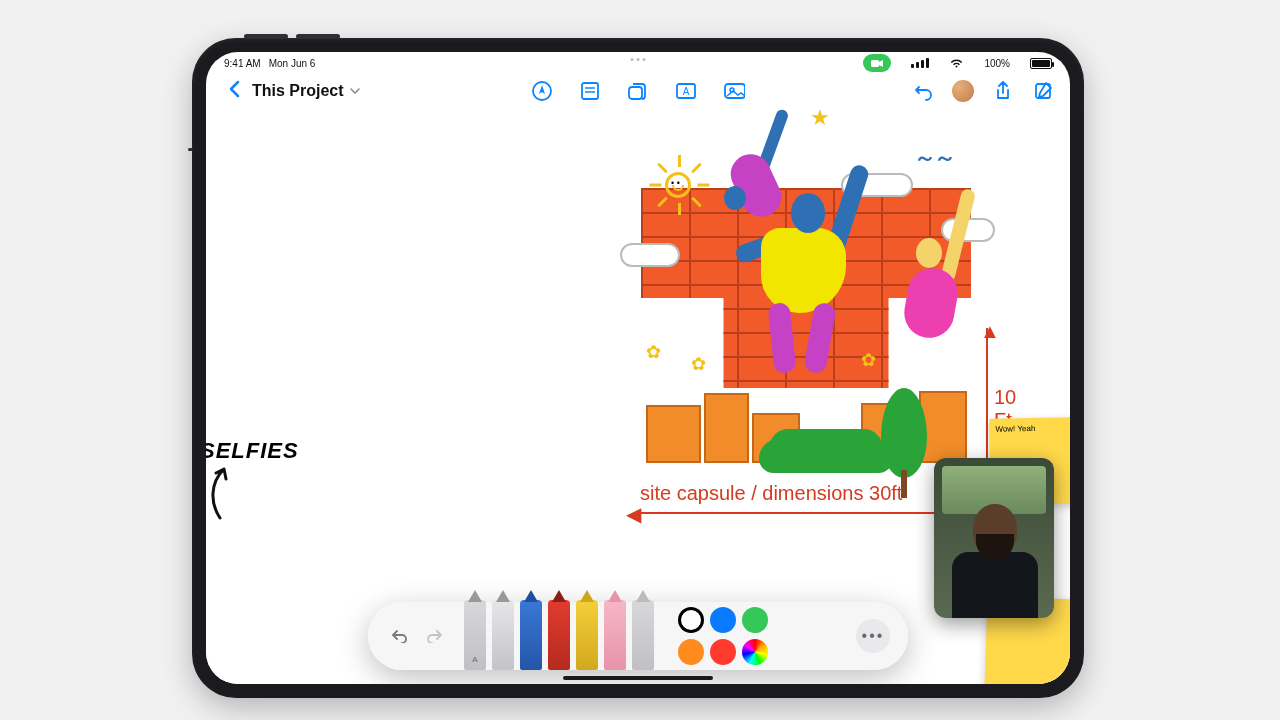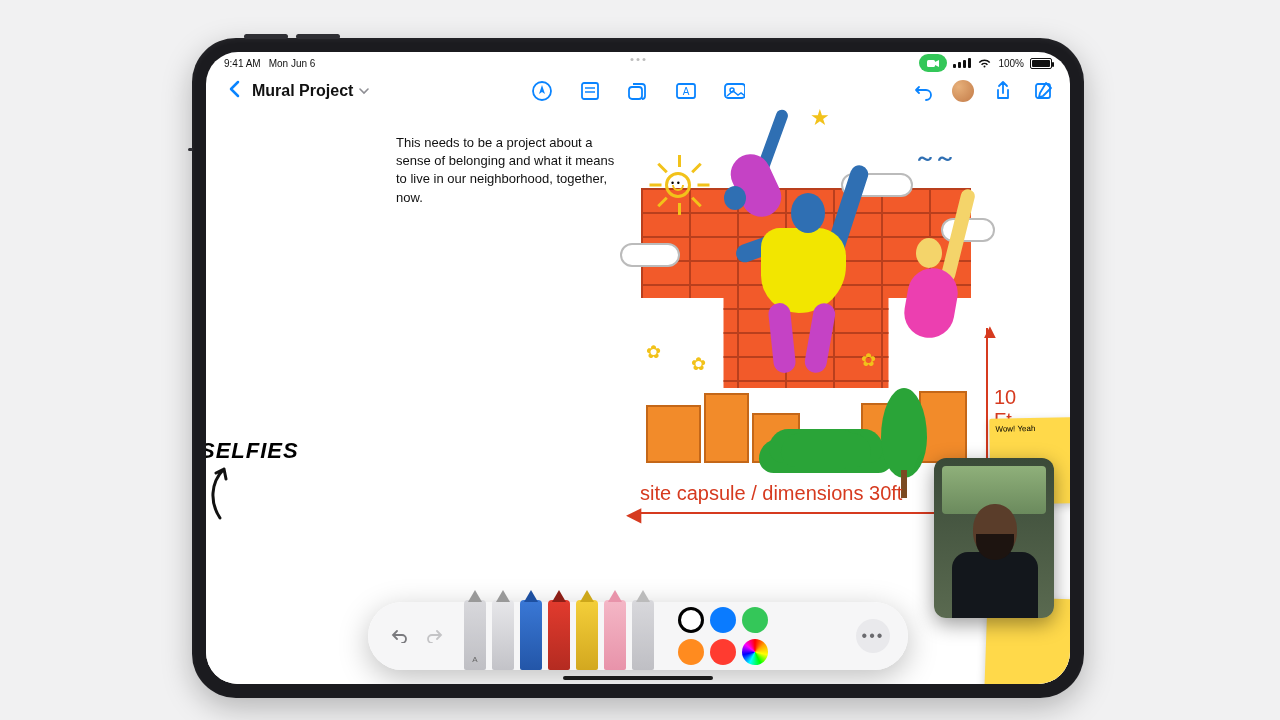--- a/index.html
+++ b/index.html
@@ -14,21 +14,21 @@
     background:#ffffff; border-radius:32px; overflow:hidden;
   }
   
   .status {
     position:absolute; left:0; right:0; top:0; height:22px; display:flex;
     align-items:center; font-size:10px; font-weight:500; color:#111;
     padding:0 18px; justify-content:space-between;
   }
   .status-left { display:flex; align-items:center; gap:8px; }
   .status-center { font-size:12px; color:#b8b8b8; letter-spacing:3px; position:absolute; left:50%; top:6px; transform:translateX(-50%); }
-  .status-right { display:flex; align-items:center; gap:6px; }
+  .status-right { display:flex; align-items:center; gap:20px; }
   .facetime-pill { background:#34c759; color:#fff; border-radius:11px; padding:1px 8px; display:flex; align-items:center; gap:4px; height:18px; }
   .dots3 { display:flex; gap:3px; }
   .dots3 span { width:3px; height:3px; border-radius:50%; background:#bdbdbd; }
   .batt { width:22px; height:11px; border:1px solid #111; border-radius:2px; position:relative; }
   .batt::after { content:""; position:absolute; right:-3px; top:3px; width:2px; height:5px; background:#111; border-radius:1px; }
   .batt .fill { position:absolute; left:1px; top:1px; bottom:1px; right:1px; background:#111; border-radius:1px; }
   
   .titlebar {
     position:absolute; left:0; right:0; top:22px; height:34px;
     display:flex; align-items:center; padding:0 16px;
@@ -167,21 +167,21 @@
       </div>
     </div>
 
     <div class="titlebar">
       <span class="back-chev">
         <svg width="12" height="18" viewBox="0 0 12 18">
             <path d="M10 2 L3 9 L10 16" stroke="#0a84ff" stroke-width="2.5" fill="none" stroke-linecap="round" stroke-linejoin="round"></path>
           </svg>
       </span>
       <span class="board-title">
-        <span>Mural Project</span>
+        <span>This Project</span>
         <svg width="10" height="7">
             <path d="M1 1 L5 5 L9 1" stroke="#8e8e93" stroke-width="1.6" fill="none" stroke-linecap="round"></path>
           </svg>
       </span>
 
       <div class="center-tools">
         <span class="tool-icn">
           <svg width="22" height="22">
               <circle cx="11" cy="11" r="9" fill="none" stroke="#0a84ff" stroke-width="1.8"></circle>
               <path d="M11 5 L8 14 L11 12 L14 14 Z" fill="#0a84ff"></path>
@@ -230,21 +230,20 @@
         <span class="tool-icn">
           <svg width="20" height="20">
               <rect x="3" y="3" width="14" height="14" rx="2" fill="none" stroke="#0a84ff" stroke-width="1.8"></rect>
               <path d="M13 2 L18 7 L10 15 L6 16 L7 12 Z" fill="none" stroke="#0a84ff" stroke-width="1.8" stroke-linejoin="round"></path>
             </svg>
         </span>
       </div>
     </div>
 
     <div class="canvas">
-      <div class="typed-note">This needs to be a project about a sense of belonging and what it means to live in our neighborhood, together, now.</div>
       <div class="selfies">SELFIES</div>
       <div class="selfies-arrow">
         <svg width="34" height="60">
             <path d="M18 55 C 8 40 8 20 22 6 M22 6 L14 10 M22 6 L24 16" fill="none" stroke="#111" stroke-width="3" stroke-linecap="round"></path>
           </svg>
       </div>
 
       <div class="mural">
         <div class="brick"></div>
         <div class="sun">

